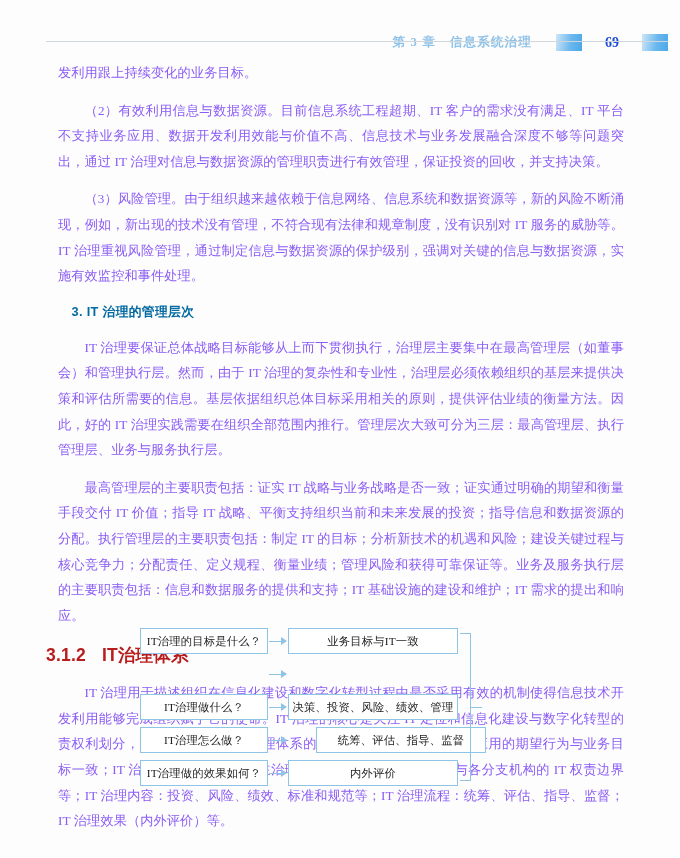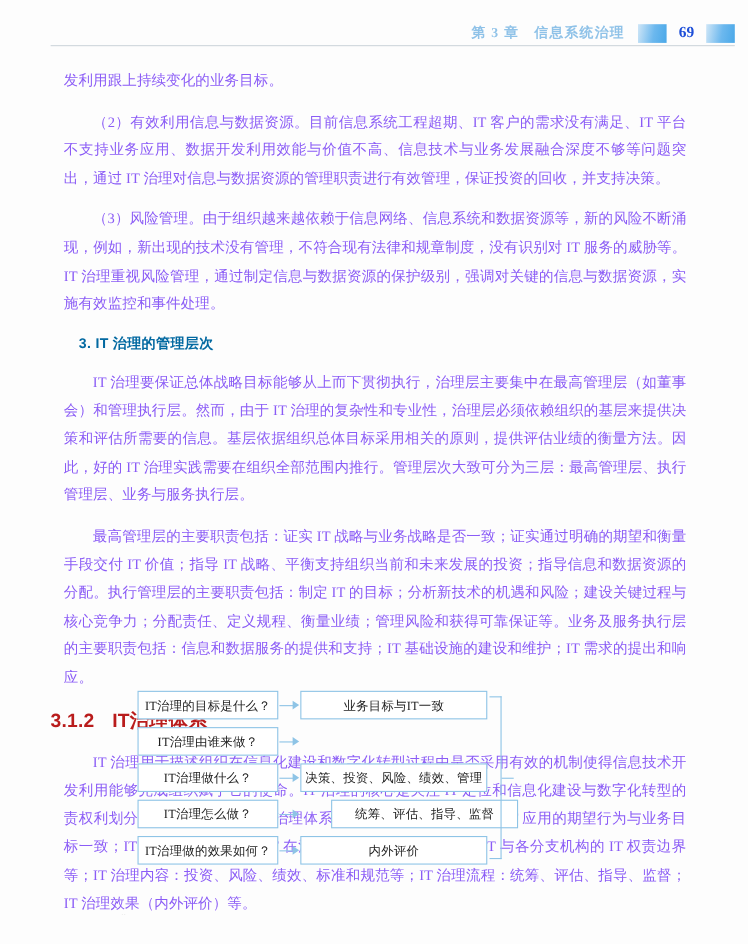--- a/index.html
+++ b/index.html
@@ -25,24 +25,24 @@
   .header {
     position: absolute;
     left: 0;
     right: 0;
     top: 18px;
     height: 30px;
   }
   .header-inner {
     position: absolute;
     right: 12px;
-    top: 4px;
+    top: 16px;
     display: flex;
     align-items: center;
-    gap: 0px;
+    gap: 12px;
   }
   .header-title {
     font-family: "Liberation Serif", "DejaVu Serif", serif;
     font-size: 12.5px;
     font-weight: bold;
     color: #8fc2e8;
     letter-spacing: 1.2px;
     white-space: nowrap;
     margin-right: 12px;
   }
@@ -115,21 +115,20 @@
     left: 0;
     right: 0;
     top: 628px;
     height: 200px;
   }
   .diagram {
     position: relative;
     margin: 0 auto;
     width: 400px;
     height: 160px;
-    padding-left: 30px;
   }
   .dgm-row {
     position: absolute;
     left: 0;
     width: 400px;
     height: 26px;
     display: flex;
     align-items: center;
   }
   .dgm-row.r0 { top: 0px; }
@@ -293,21 +292,20 @@
       <div class="dgm-row r0">
         <div class="box question">IT治理的目标是什么？</div>
         <div class="box answer">业务目标与IT一致</div>
         <div class="arrow">
             <span class="shaft"></span>
             <span class="head"></span>
           </div>
       </div>
 
       <div class="dgm-row r1">
-        <div class="box question">IT治理由谁来做？</div>
         <div class="arrow">
             <span class="shaft"></span>
             <span class="head"></span>
           </div>
       </div>
 
       <div class="dgm-row r2">
         <div class="box question">IT治理做什么？</div>
         <div class="box answer">决策、投资、风险、绩效、管理</div>
         <div class="arrow">

